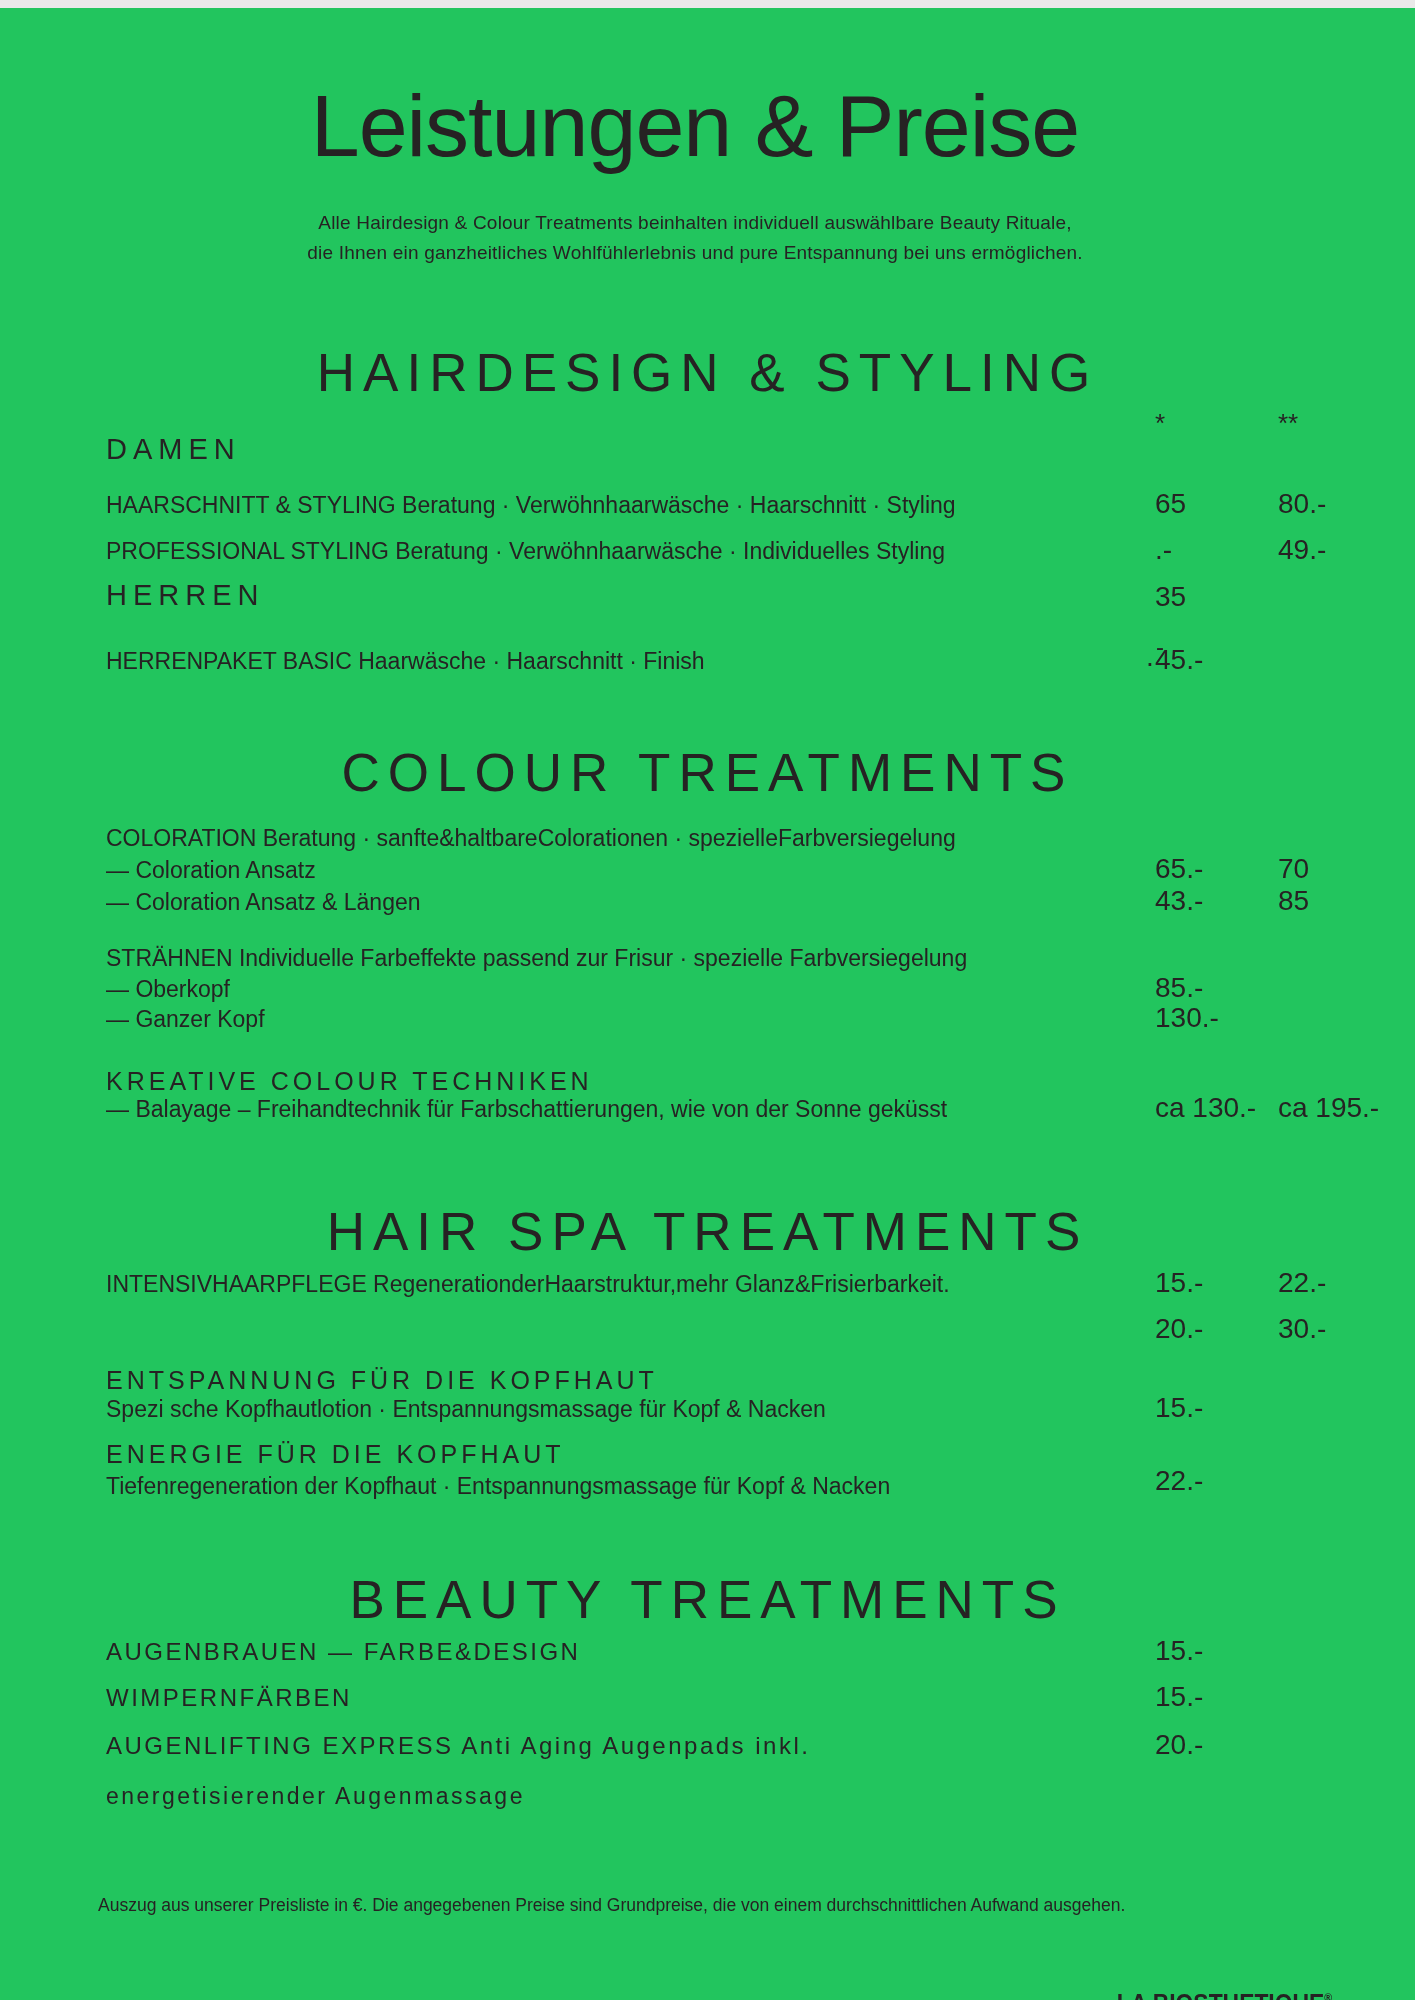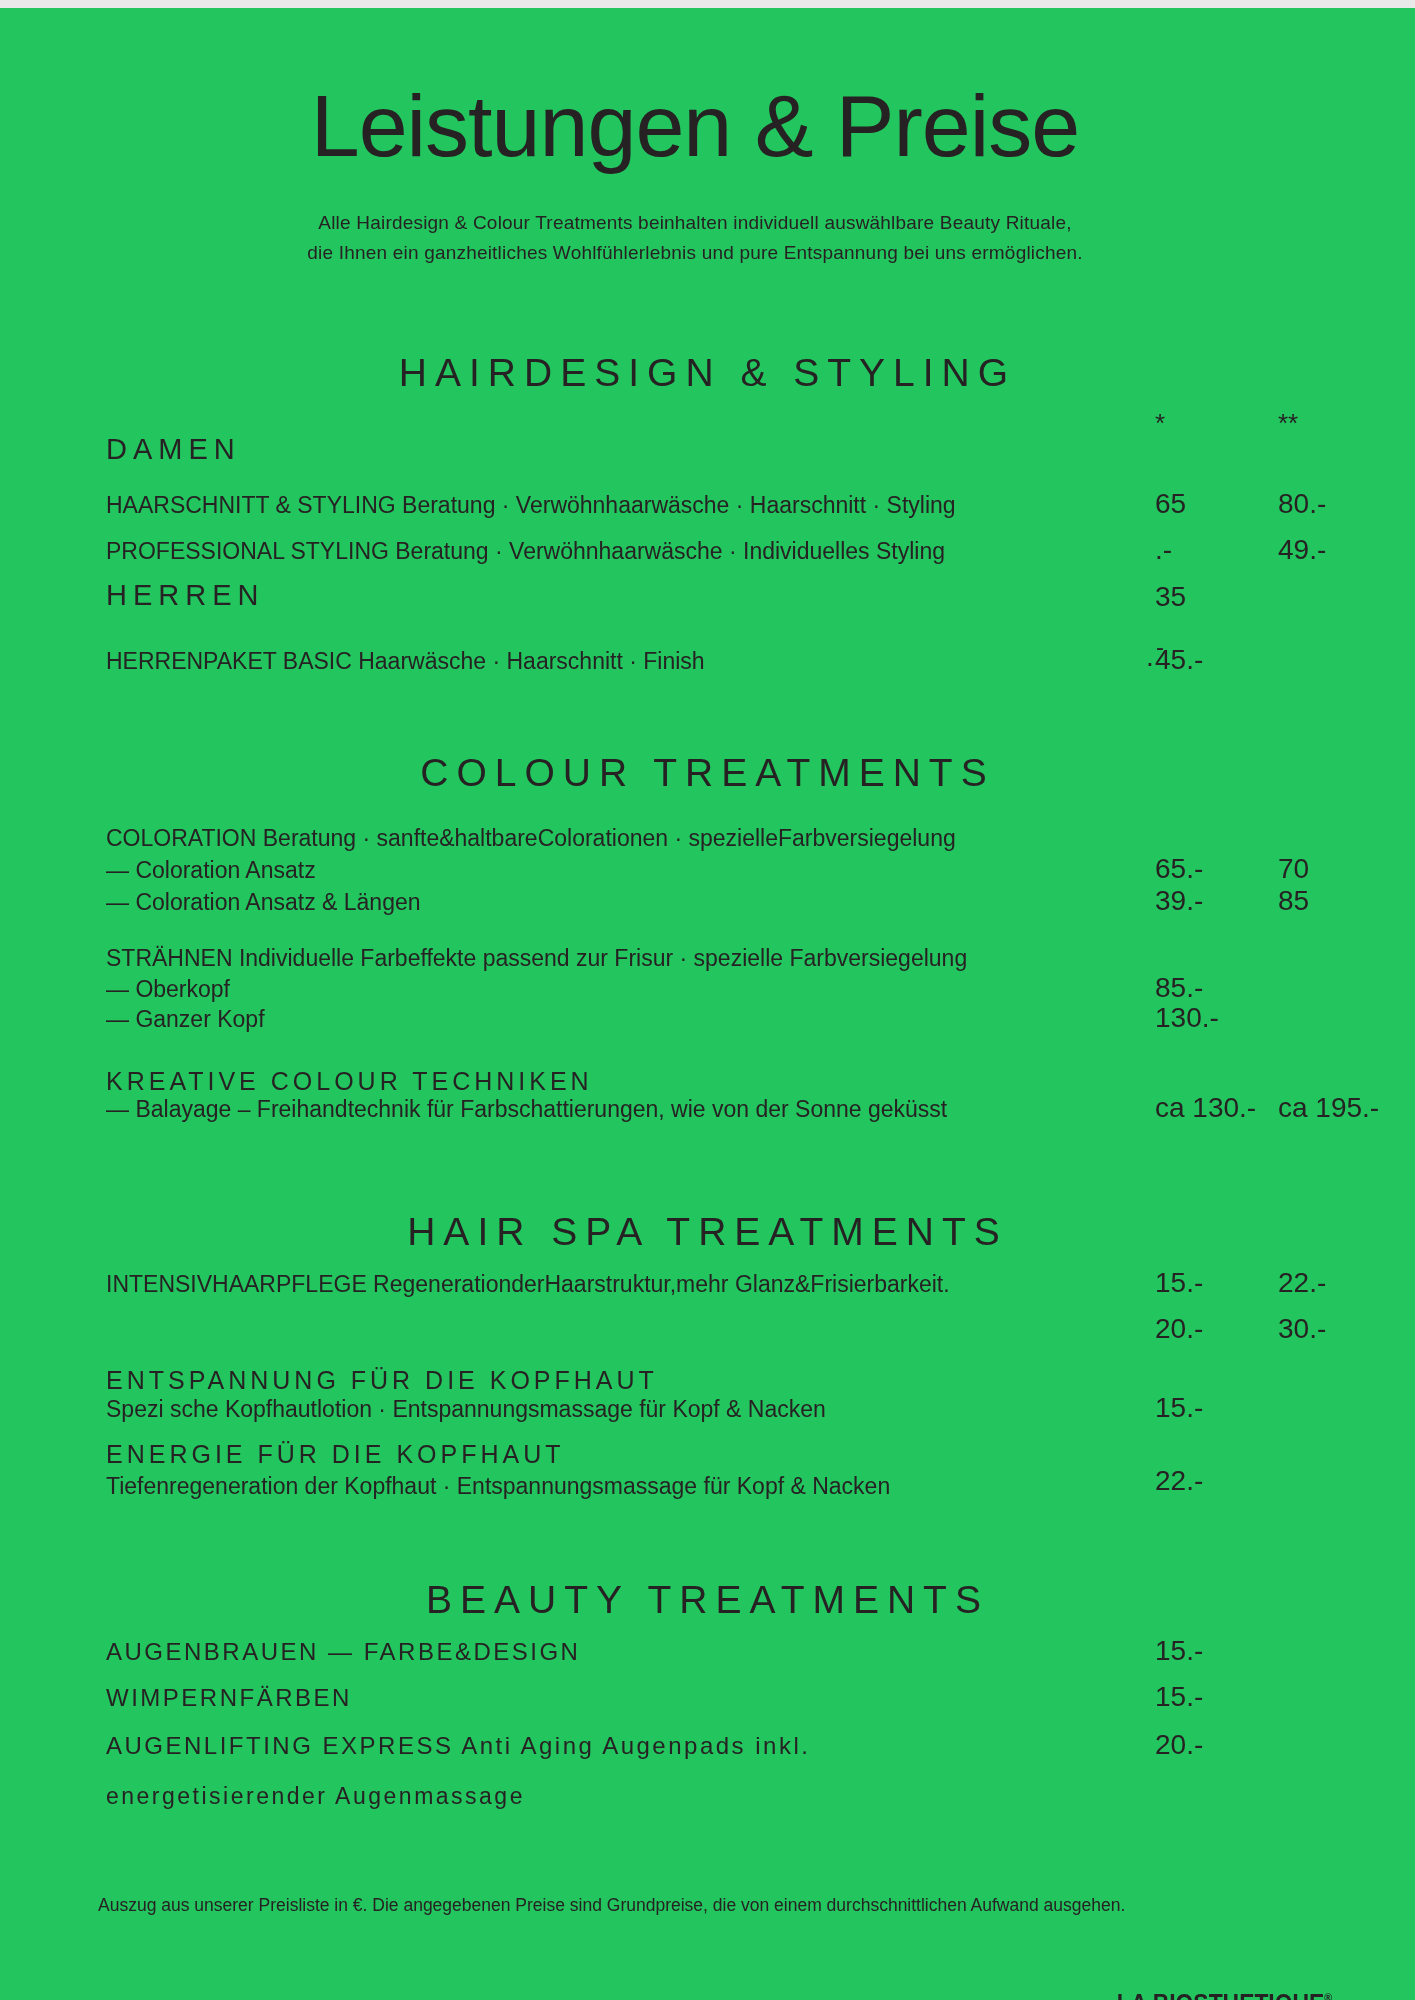--- a/index.html
+++ b/index.html
@@ -14,21 +14,21 @@
   .title {
     left:0; width:1390px; text-align:center;
     font-size:88px; line-height:100px; font-weight:300; letter-spacing:-1px;
   }
   .intro {
     left:0; width:1390px; text-align:center;
     font-size:19px; line-height:30px; letter-spacing:0.2px;
   }
   .heading {
     left:0; width:1415px; text-align:center;
-    font-size:39px; line-height:60px; letter-spacing:8px; font-weight:300;
+    font-size:53px; line-height:60px; letter-spacing:8px; font-weight:300;
   }
   .row { left:106px; width:1280px; font-size:23px; line-height:32px; font-weight:300; }
   .row .txt { display:inline-block; }
   .row .p1, .row .p2 {
     position:absolute; top:-2px; font-size:28px; line-height:34px; font-weight:300; white-space:nowrap;
   }
   .row .p1 { left:1049px; }
   .row .p2 { left:1172px; }
   .star-row .p1, .star-row .p2 { font-size:26px; top:0; }
   .group-label { font-size:29px; letter-spacing:6px; line-height:34px; }
@@ -101,21 +101,21 @@
 
   <div class="abs row" style="top:814px">COLORATION Beratung · sanfte&amp;haltbareColorationen · spezielleFarbversiegelung</div>
 
   <div class="abs row" style="top:846px">
     <span class="txt">— Coloration Ansatz</span>
     <span class="p1">65.-</span>
     <span class="p2">70</span>
   </div>
   <div class="abs row" style="top:878px">
     <span class="txt">— Coloration Ansatz &amp; Längen</span>
-    <span class="p1">39.-</span>
+    <span class="p1">43.-</span>
     <span class="p2">85</span>
   </div>
 
   <div class="abs row" style="top:934px">STRÄHNEN Individuelle Farbeffekte passend zur Frisur · spezielle Farbversiegelung</div>
 
   <div class="abs row" style="top:965px">
     <span class="txt">— Oberkopf</span>
     <span class="p1">85.-</span>
   </div>
   <div class="abs row" style="top:995px">

